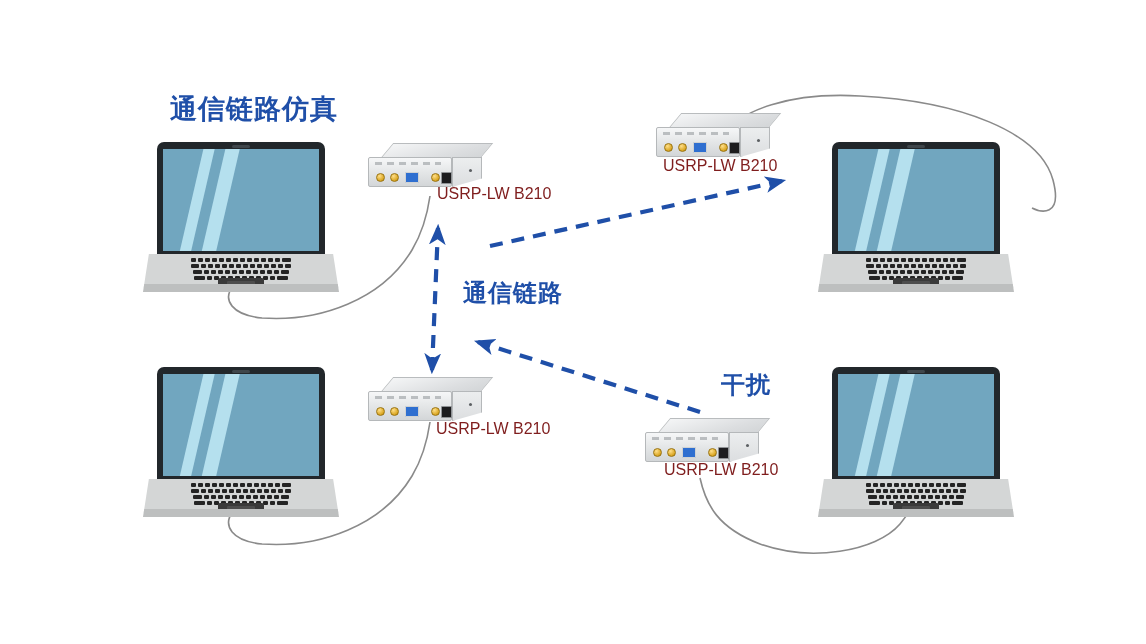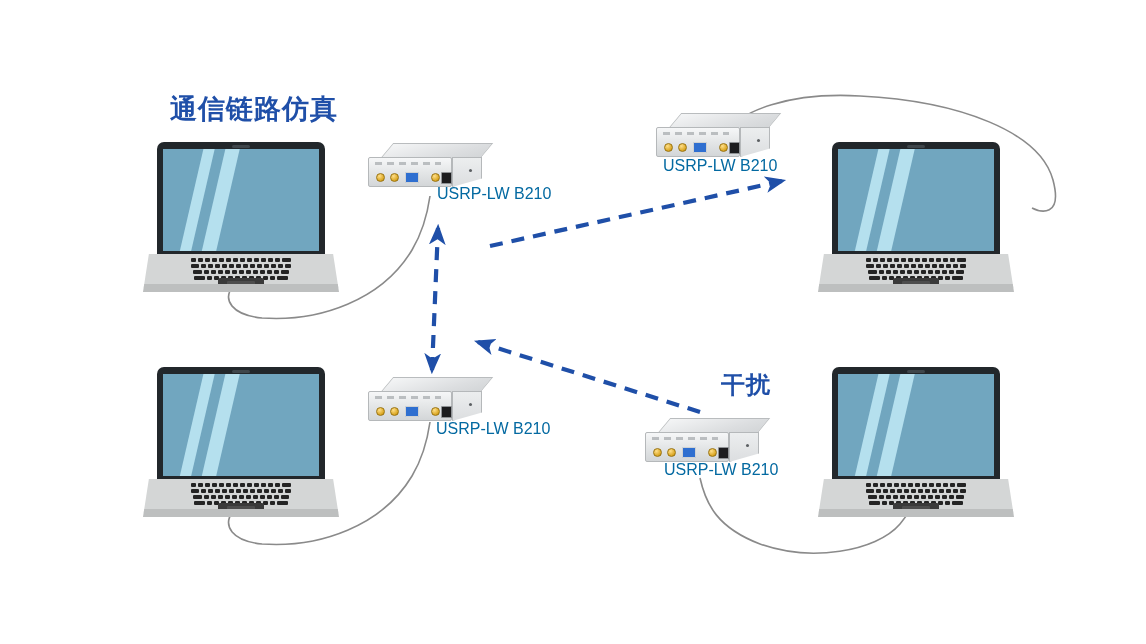--- a/index.html
+++ b/index.html
@@ -32,21 +32,21 @@
     color: #1f4fa8;
     font-weight: bold;
     white-space: nowrap;
     letter-spacing: 1px;
   }
   .cn-title.main   { font-size: 27px; }
   .cn-title.mid    { font-size: 24px; }
 
   .dev-label {
     position: absolute;
-    color: #0369a1;
+    color: #7f1d1d;
     font-size: 16px;
     white-space: nowrap;
   }
 
   
   .laptop {
     position: absolute;
     width: 196px;
     height: 150px;
   }
@@ -636,20 +636,21 @@
       <div class="sma a1"></div>
       <div class="sma a2"></div>
       <div class="usb"></div>
       <div class="sma a3"></div>
       <div class="pwr"></div>
     </div>
   </div>
 
   <div class="cn-title main" style="left:131px; top:91px;margin-left:39px;">通信链路仿真</div>
 
+  <div class="cn-title mid" style="left:463px; top:277px;">通信链路</div>
 
 
   <div class="cn-title mid" style="left:721px; top:369px;">干扰</div>
 
   <div class="dev-label" style="left:437px; top:185px;">USRP-LW B210</div>
 
   <div class="dev-label" style="left:663px; top:157px;">USRP-LW B210</div>
 
   <div class="dev-label" style="left:436px; top:420px;">USRP-LW B210</div>
 

